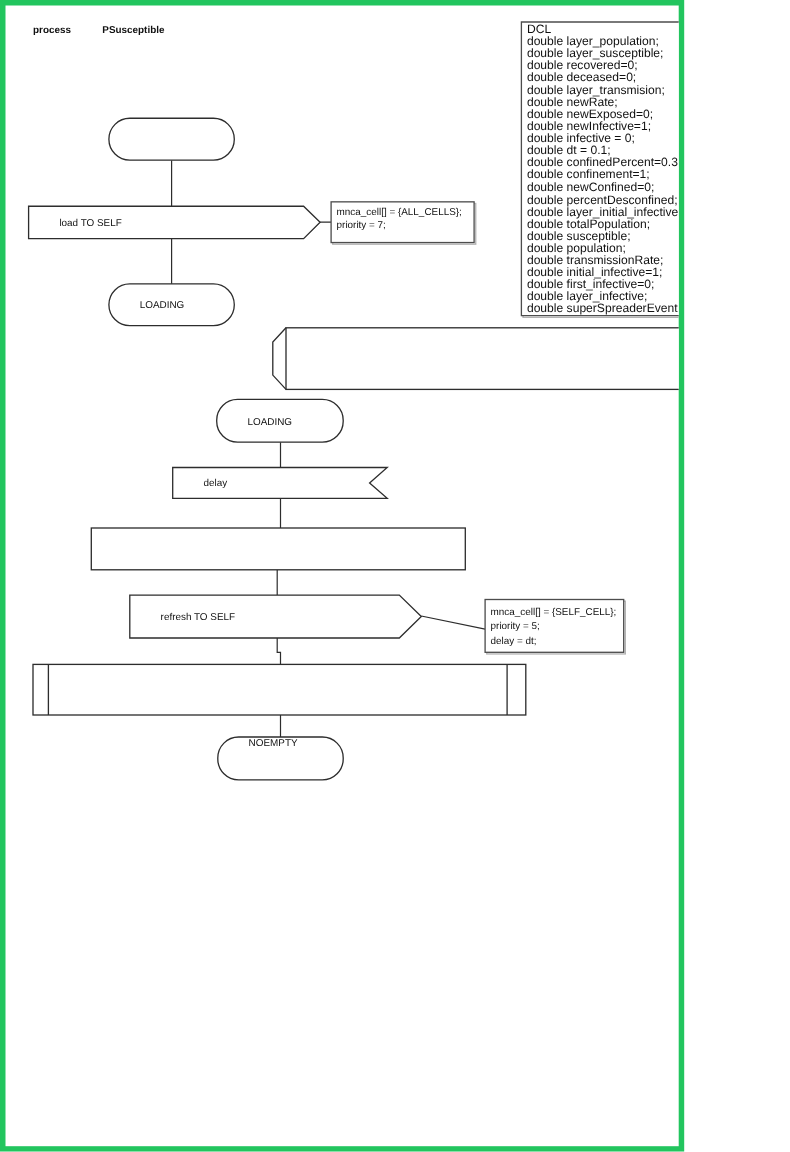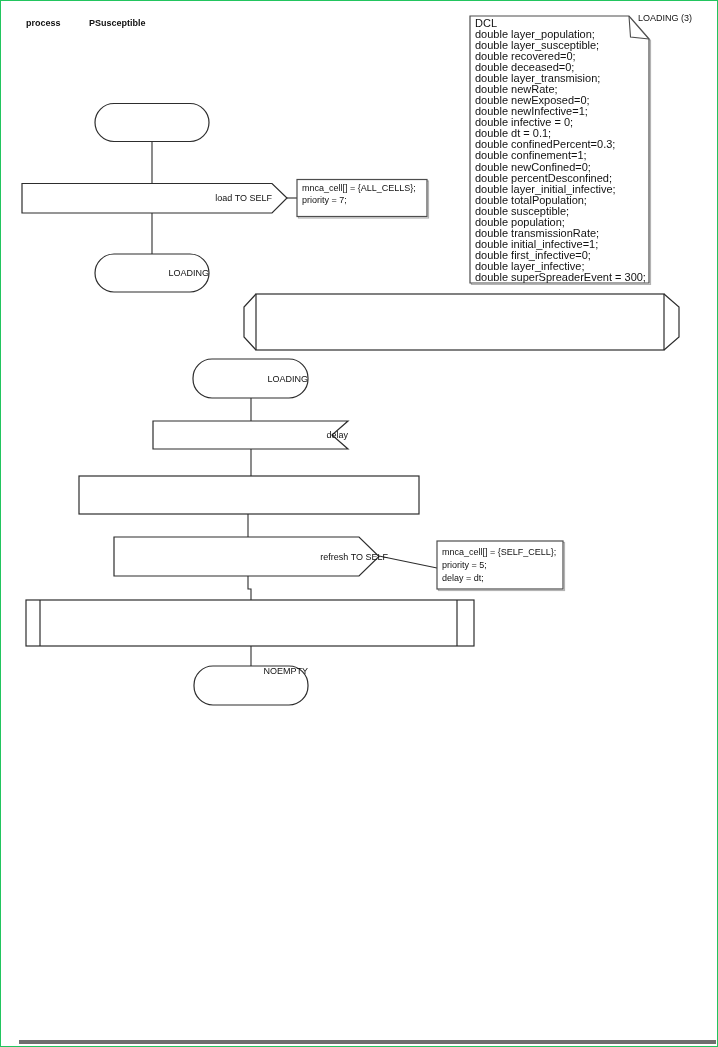--- a/index.html
+++ b/index.html
@@ -1,33 +1,33 @@
 <!DOCTYPE html>
 <html><head>
 <meta charset="utf-8">
 <style>
   html,body{margin:0;padding:0;background:#fff;}
   #page{
     position:relative;
-    width:718px;height:1047px;
+    width:622px;height:1047px;
     background:#ffffff;
-    border:1px solid #22c55e;
+    border:5px solid #22c55e;
     box-sizing:border-box;
     overflow:hidden;
     font-family:"Liberation Sans", sans-serif;
   }
   svg.layer{position:absolute;left:0;top:0;width:718px;height:1047px;}
   .lbl{
     position:absolute;
     font-family:"Liberation Sans", sans-serif;
     font-size:9px;line-height:12px;
     color:#111;
     white-space:pre;
   }
-  .center{text-align:right;}
+  .center{text-align:left;padding-left:28px;}
   .bold{font-weight:700;}
   .dcl-text{font-size:11px;line-height:11.08px;}
   .shadow-bottom{
     position:absolute;left:18px;top:1039px;width:697px;height:4px;
     background:#6e6e6e;
   }
 </style>
 </head>
 <body>
 
@@ -117,21 +117,21 @@
 priority = 7;</div>
 
   <div class="lbl center" style="left:94px;top:266px;width:114px;">LOADING</div>
 
 
   <div class="lbl center" style="left:192px;top:371.5px;width:115px;">LOADING</div>
 
   <div class="lbl center" style="left:152px;top:428px;width:195px;">delay</div>
 
 
-  <div class="lbl center" style="left:113px;top:549.5px;width:245px;margin-left:29px;">refresh TO SELF</div>
+  <div class="lbl center" style="left:113px;top:549.5px;width:245px;">refresh TO SELF</div>
 
   <div class="lbl" style="left:441px;top:545px;line-height:13px;">mnca_cell[] = {SELF_CELL};
 priority = 5;
 delay = dt;</div>
 
 
   <div class="lbl center" style="left:193px;top:664px;width:114px;">NOEMPTY</div>
 
   <div class="shadow-bottom"></div>
 </div>

